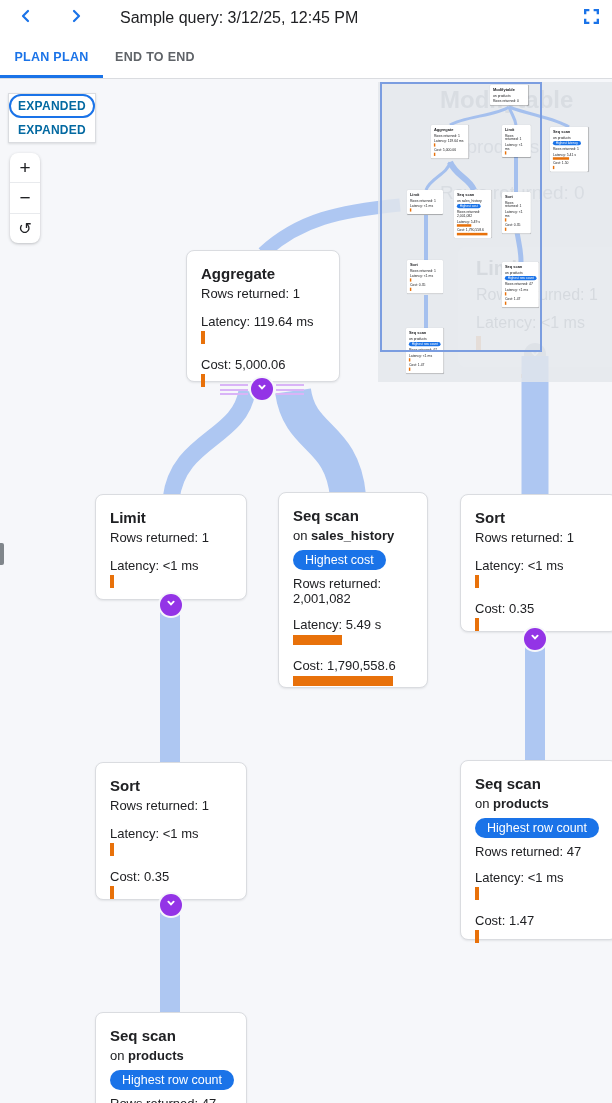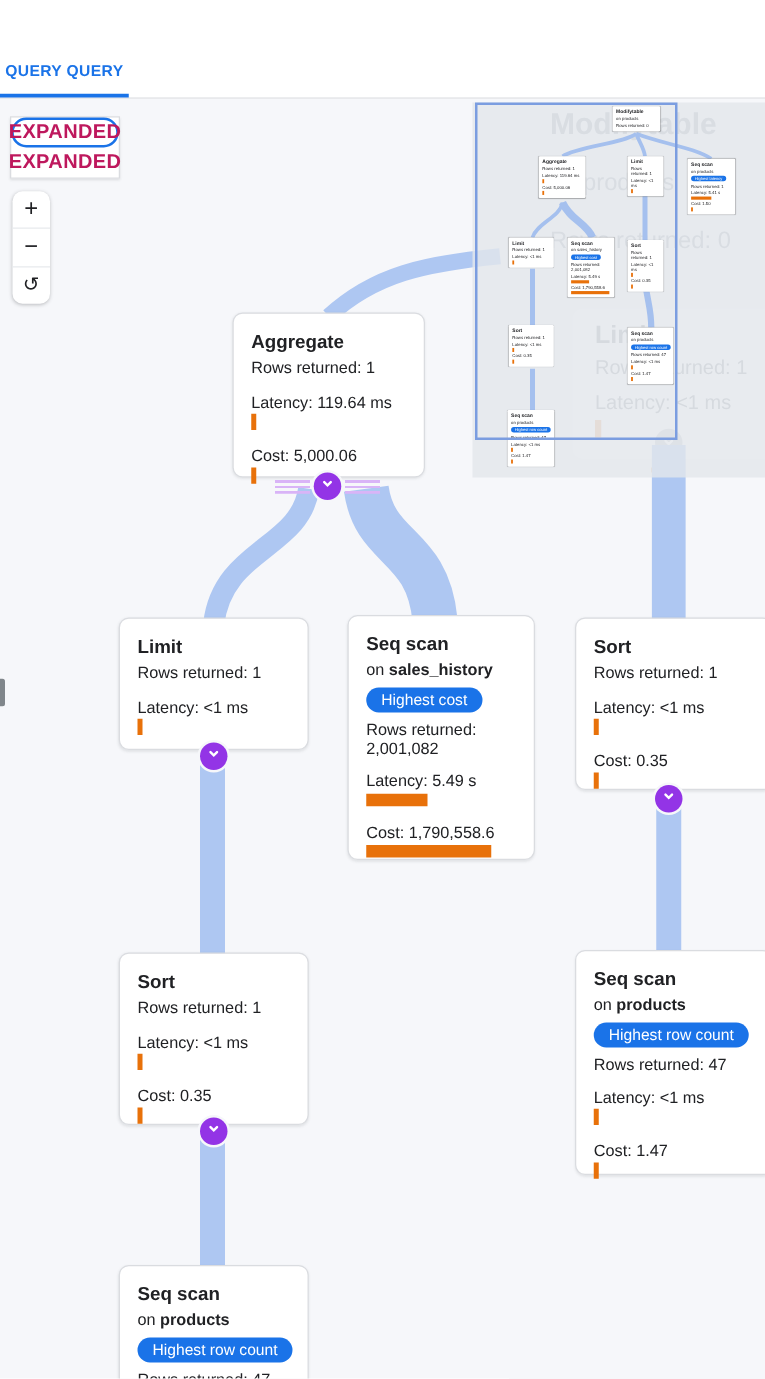--- a/index.html
+++ b/index.html
@@ -55,21 +55,21 @@
   
   .collapse{position:absolute;z-index:5;width:22px;height:22px;border-radius:50%;background:#9334e6;
         display:flex;align-items:center;justify-content:center;cursor:pointer;box-shadow:0 0 0 2px #f6f7fa;}
   .stripes{position:absolute;z-index:4;width:28px;height:11px;
         background:repeating-linear-gradient(to bottom,#d9b4f7 0 2px,rgba(0,0,0,0) 2px 4.5px);}
 
   
   .toggle{position:absolute;left:8px;top:14px;width:86px;z-index:6;background:#fff;
         border:1px solid #dadce0;box-shadow:0 1px 2px rgba(60,64,67,.15);}
   .toggle-btn{height:24px;display:flex;align-items:center;justify-content:center;
-        font-size:16px;font-weight:700;letter-spacing:.3px;color:#be185d;cursor:pointer;box-sizing:border-box;border-radius:12px;}
+        font-size:12px;font-weight:700;letter-spacing:.3px;color:#0369a1;cursor:pointer;box-sizing:border-box;border-radius:12px;}
   .toggle-btn.sel{border:2px solid #1a73e8;}
   .zoomcard{position:absolute;left:10px;top:74px;width:30px;height:90px;z-index:6;background:#fff;
         border-radius:8px;box-shadow:0 1px 3px rgba(60,64,67,.3);display:flex;flex-direction:column;}
   .zoom-btn{flex:1;display:flex;align-items:center;justify-content:center;font-size:19px;
         color:#202124;cursor:pointer;border-bottom:1px solid #e8eaed;}
   .zoom-btn:last-child{border-bottom:none;font-size:16px;}
 
   
   .minimap{position:absolute;left:378px;top:3px;width:234px;height:300px;z-index:7;
         background:rgba(227,230,236,.82);}
@@ -86,23 +86,48 @@
         border:2px solid #7b9de0;cursor:move;}
 
   .scroll-handle{position:absolute;left:0;top:543px;width:4px;height:22px;background:#80868b;
         border-radius:0 2px 2px 0;z-index:8;cursor:pointer;}
 </style>
 </head>
 <body>
 
 <div class="page">
 
+  <div class="hdr">
+    <div class="hdr-nav back">
+      <span>
+        <svg width="16" height="16" viewBox="0 0 16 16">
+            <path d="M10 3 L5 8 L10 13" stroke="#1a73e8" stroke-width="2.2" fill="none" stroke-linecap="round" stroke-linejoin="round"></path>
+          </svg>
+      </span>
+    </div>
+    <div class="hdr-nav fwd">
+      <span>
+        <svg width="16" height="16" viewBox="0 0 16 16">
+            <path d="M6 3 L11 8 L6 13" stroke="#1a73e8" stroke-width="2.2" fill="none" stroke-linecap="round" stroke-linejoin="round"></path>
+          </svg>
+      </span>
+    </div>
+    <div class="hdr-title">Sample query: 3/12/25, 12:45 PM</div>
+    <div class="hdr-fullscreen">
+      <span>
+        <svg width="15" height="15" viewBox="0 0 14 14">
+            <path d="M1 5 V1 H5 M9 1 H13 V5 M13 9 V13 H9 M5 13 H1 V9" stroke="#1a73e8" stroke-width="2.4" fill="none"></path>
+          </svg>
+      </span>
+    </div>
+  </div>
 
   <div class="tabbar">
-    <div class="tab t1 active">QUERY QUERY</div>
+    <div class="tab t1 active">PLAN PLAN</div>
+    <div class="tab t2">END TO END</div>
   </div>
 
   <div class="canvas">
 
     <div class="ghost" style="left:440px;top:7px;width:200px;">
       <div class="g-title">Modifytable</div>
       <div class="g-line" style="margin-top:22px;">on products</div>
       <div class="g-line" style="margin-top:24px;">Rows returned: 0</div>
     </div>
     <div class="ghost-card" style="left:458px;top:168px;width:170px;height:100px;padding:10px 18px;z-index:1;color:#9aa0a6;">

